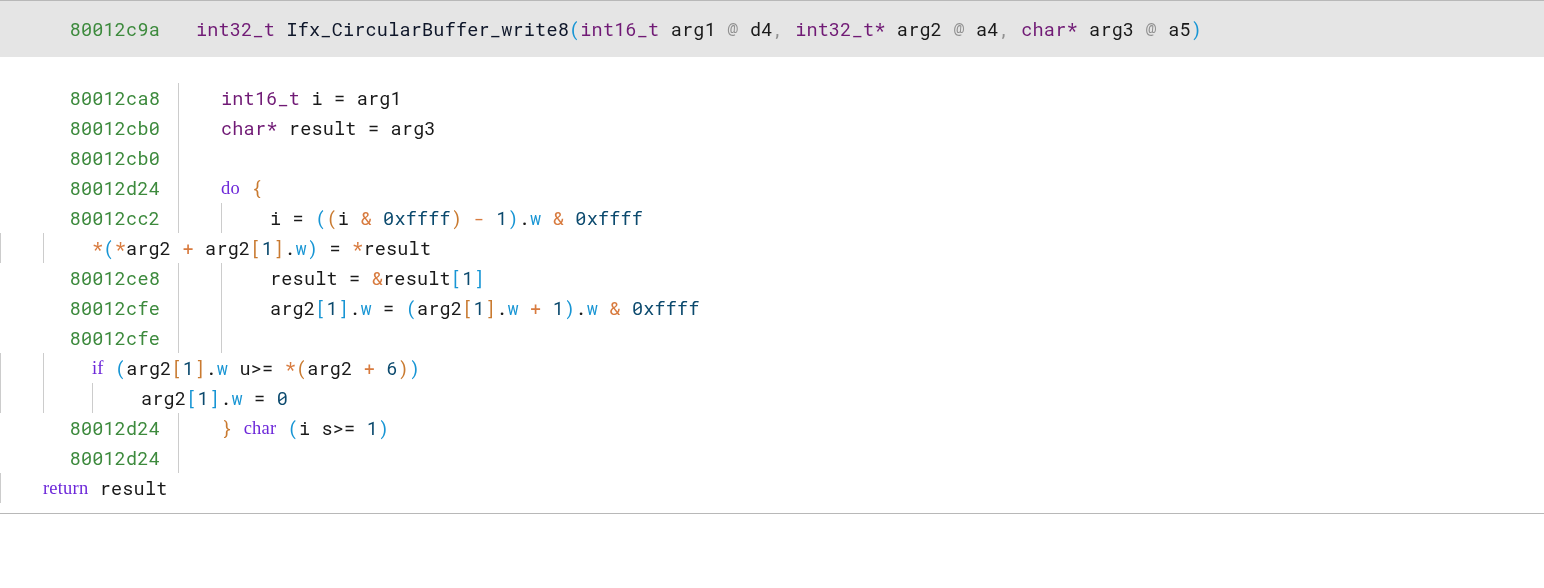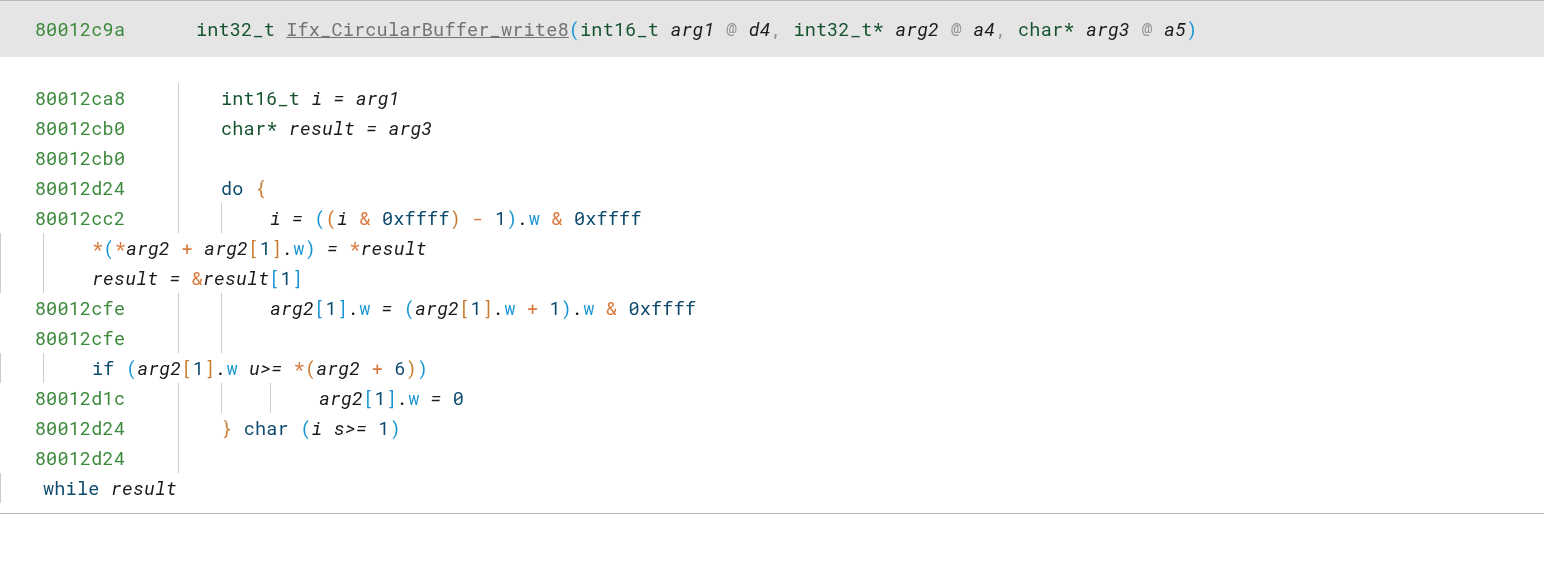--- a/index.html
+++ b/index.html
@@ -18,44 +18,44 @@
       align-items: center;
       height: 30px;
       white-space: pre;
     }
     .line.header {
       background: #e5e5e5;
       height: 56px;
     }
     .addr {
       width: 178px;
-      text-align: center;
+      text-align: right;
       padding-right: 18px;
       color: #3d8a3d;
       flex-shrink: 0;
     }
     .gutter {
       width: 18px;
       border-left: 1px solid #cccccc;
       align-self: stretch;
       flex-shrink: 0;
     }
     .line.header .gutter { border-left: none; }
     .code {
       padding-left: 0;
     }
     .line.header .code { padding-left: 0; }
     .spacer-top { height: 26px; }
     .spacer-bottom { height: 10px; }
-    .tok-type { color: #14532d; }
-    .tok-keyword { color: #0c4a6e; }
-    .tok-funcname { color: #737373; text-decoration: underline; }
+    .tok-type { color: #701a75; }
+    .tok-keyword { color: #6d28d9; font-family: Liberation Serif, serif; }
+    .tok-funcname { color: #0f172a; }
     .tok-paren { color: #1795d4; }
     .tok-punct { color: #909090; }
-    .tok-var { color: #1a1a1a; font-style: italic; }
+    .tok-var { color: #1a1a1a; }
     .tok-num { color: #0c4a6e; }
     .tok-op { color: #d87b3f; }
     .tok-member { color: #1795d4; }
     .tok-bracket-b { color: #c97a30; }
     .tok-bracket-sq { color: #c97a30; }
     .indent-block {
       display: flex;
       align-self: stretch;
       align-items: center;
     }
@@ -110,20 +110,21 @@
     <span class="gutter"></span>
     <span class="code indent-block"><span class="pad25"></span><span class="vbar"></span><span class="pad25"></span><span class="tok-var">i</span><span class="tok-var"> = </span><span class="tok-paren">(</span><span class="tok-bracket-sq">(</span><span class="tok-var">i</span><span> </span><span class="tok-op">&amp;</span><span> </span><span class="tok-num">0xffff</span><span class="tok-bracket-sq">)</span><span> </span><span class="tok-op">-</span><span> </span><span class="tok-num">1</span><span class="tok-paren">)</span><span class="tok-var">.</span><span class="tok-member">w</span><span> </span><span class="tok-op">&amp;</span><span> </span><span class="tok-num">0xffff</span></span>
   </div>
 
   <div class="line">
     <span class="gutter"></span>
     <span class="code indent-block"><span class="pad25"></span><span class="vbar"></span><span class="pad25"></span><span class="tok-op">*</span><span class="tok-paren">(</span><span class="tok-op">*</span><span class="tok-var">arg2</span><span> </span><span class="tok-op">+</span><span> </span><span class="tok-var">arg2</span><span class="tok-bracket-sq">[</span><span class="tok-num">1</span><span class="tok-bracket-sq">]</span><span class="tok-var">.</span><span class="tok-member">w</span><span class="tok-paren">)</span><span class="tok-var"> = </span><span class="tok-op">*</span><span class="tok-var">result</span></span>
   </div>
 
   <div class="line">
+    <span class="addr">80012ce8</span>
     <span class="gutter"></span>
     <span class="code indent-block"><span class="pad25"></span><span class="vbar"></span><span class="pad25"></span><span class="tok-var">result</span><span class="tok-var"> = </span><span class="tok-op">&amp;</span><span class="tok-var">result</span><span class="tok-paren">[</span><span class="tok-num">1</span><span class="tok-paren">]</span></span>
   </div>
 
   <div class="line">
     <span class="addr">80012cfe</span>
     <span class="gutter"></span>
     <span class="code indent-block"><span class="pad25"></span><span class="vbar"></span><span class="pad25"></span><span class="tok-var">arg2</span><span class="tok-paren">[</span><span class="tok-num">1</span><span class="tok-paren">]</span><span class="tok-var">.</span><span class="tok-member">w</span><span class="tok-var"> = </span><span class="tok-paren">(</span><span class="tok-var">arg2</span><span class="tok-bracket-sq">[</span><span class="tok-num">1</span><span class="tok-bracket-sq">]</span><span class="tok-var">.</span><span class="tok-member">w</span><span> </span><span class="tok-op">+</span><span> </span><span class="tok-num">1</span><span class="tok-paren">)</span><span class="tok-var">.</span><span class="tok-member">w</span><span> </span><span class="tok-op">&amp;</span><span> </span><span class="tok-num">0xffff</span></span>
   </div>
 
@@ -132,36 +133,35 @@
     <span class="gutter"></span>
     <span class="code indent-block"><span class="pad25"></span><span class="vbar"></span></span>
   </div>
 
   <div class="line">
     <span class="gutter"></span>
     <span class="code indent-block"><span class="pad25"></span><span class="vbar"></span><span class="pad25"></span><span class="tok-keyword">if</span><span> </span><span class="tok-paren">(</span><span class="tok-var">arg2</span><span class="tok-bracket-sq">[</span><span class="tok-num">1</span><span class="tok-bracket-sq">]</span><span class="tok-var">.</span><span class="tok-member">w</span><span> </span><span class="tok-var">u&gt;=</span><span> </span><span class="tok-op">*</span><span class="tok-bracket-sq">(</span><span class="tok-var">arg2</span><span> </span><span class="tok-op">+</span><span> </span><span class="tok-num">6</span><span class="tok-bracket-sq">)</span><span class="tok-paren">)</span></span>
   </div>
 
   <div class="line">
-    <span class="addr">80012d1c</span>
     <span class="gutter"></span>
     <span class="code indent-block"><span class="pad25"></span><span class="vbar"></span><span class="pad25"></span><span class="vbar"></span><span class="pad25"></span><span class="tok-var">arg2</span><span class="tok-paren">[</span><span class="tok-num">1</span><span class="tok-paren">]</span><span class="tok-var">.</span><span class="tok-member">w</span><span class="tok-var"> = </span><span class="tok-num">0</span></span>
   </div>
 
   <div class="line">
     <span class="addr">80012d24</span>
     <span class="gutter"></span>
     <span class="code indent-block"><span class="pad25"></span><span class="tok-bracket-b">}</span><span> </span><span class="tok-keyword">char</span><span> </span><span class="tok-paren">(</span><span class="tok-var">i</span><span> </span><span class="tok-var">s&gt;=</span><span> </span><span class="tok-num">1</span><span class="tok-paren">)</span></span>
   </div>
 
   <div class="line">
     <span class="addr">80012d24</span>
     <span class="gutter"></span>
     <span class="code"></span>
   </div>
 
   <div class="line">
     <span class="gutter"></span>
-    <span class="code indent-block"><span class="pad25"></span><span class="tok-keyword">while</span><span> </span><span class="tok-var">result</span></span>
+    <span class="code indent-block"><span class="pad25"></span><span class="tok-keyword">return</span><span> </span><span class="tok-var">result</span></span>
   </div>
 
   <div class="spacer-bottom"></div>
 </div>
 
 </body></html>

